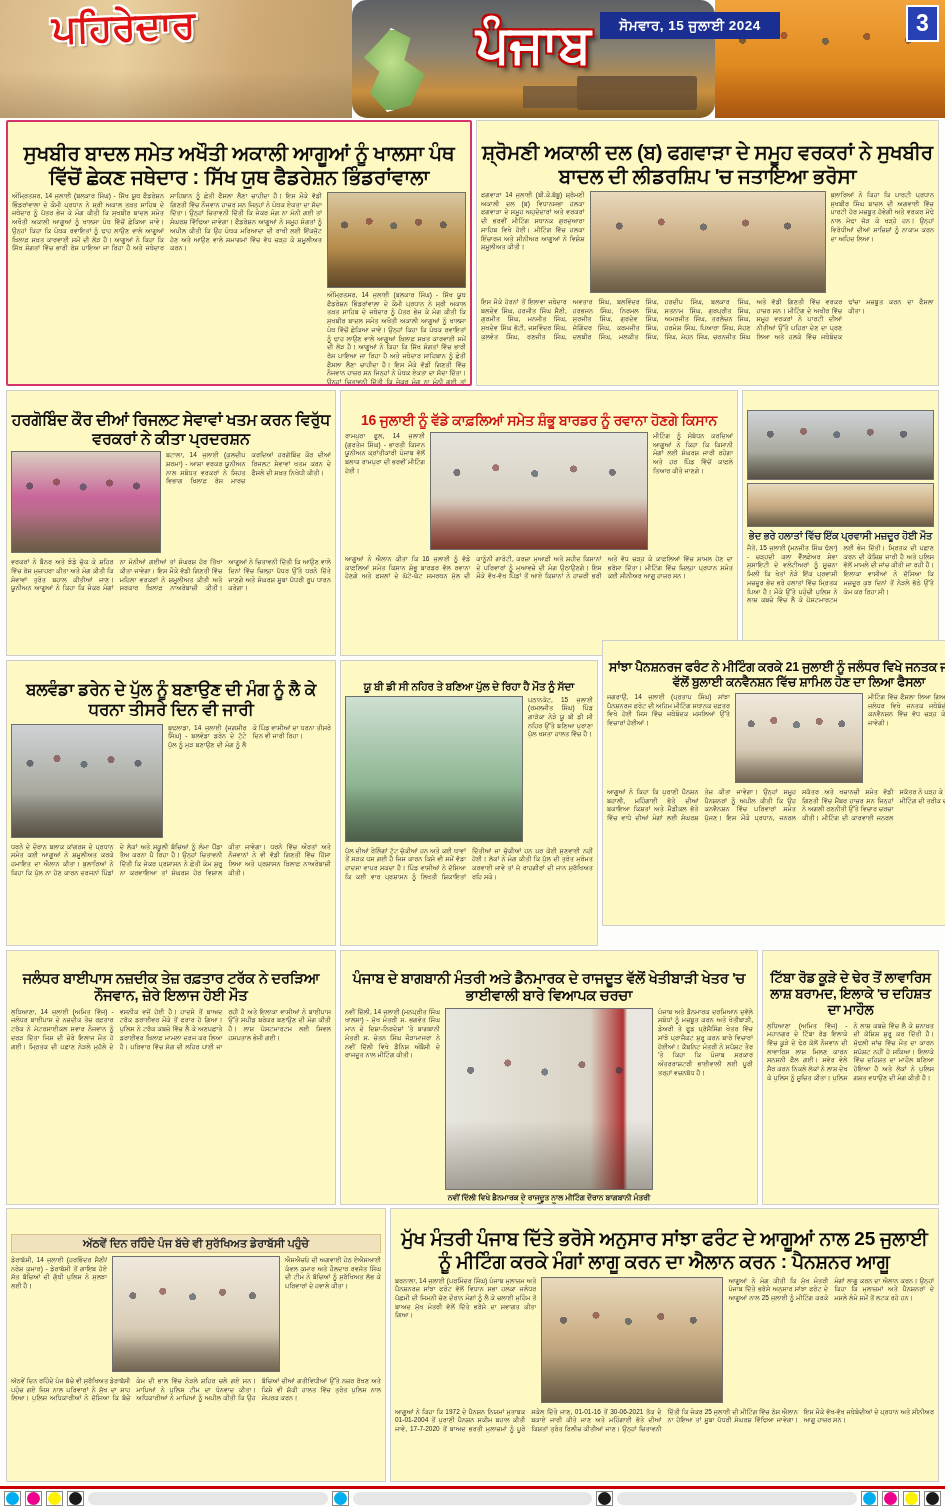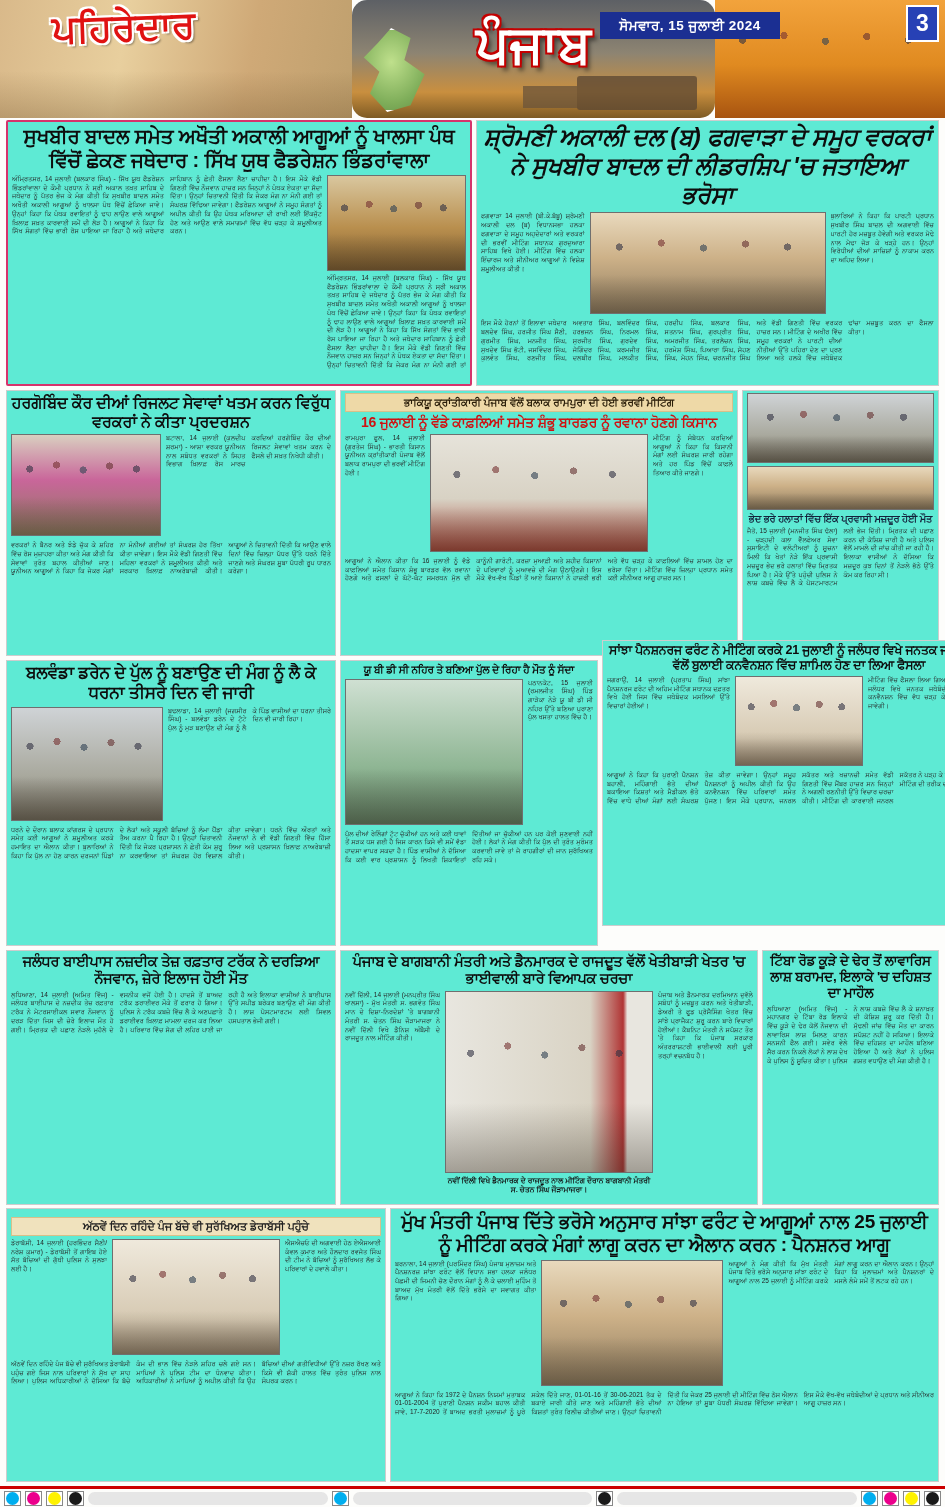--- a/index.html
+++ b/index.html
@@ -29,21 +29,21 @@
   .mh-right{position:absolute;left:715px;top:0;width:230px;height:118px;
            background:linear-gradient(180deg,#f2a33c 0%,#e08a20 55%,#a85410 100%);}
   .mh-right::before{content:"";position:absolute;inset:0;
            background:radial-gradient(circle 14px at 15% 40%,#8a4a12 60%,transparent 62%),
                       radial-gradient(circle 14px at 40% 35%,#9a5516 60%,transparent 62%),
                       radial-gradient(circle 14px at 65% 42%,#8a4a12 60%,transparent 62%),
                       radial-gradient(circle 14px at 88% 36%,#9a5516 60%,transparent 62%);opacity:.55;}
   .pageno-box{position:absolute;left:906px;top:5px;width:33px;height:37px;background:#2741b5;border:2px solid #fff;
            box-sizing:border-box;color:#fff;font-size:23px;font-weight:bold;display:flex;align-items:center;justify-content:center;}
   
-  .art{position:absolute;box-sizing:border-box;background:#5eead4;border:1px solid #cdcdcd;padding:2px 4px;overflow:hidden;}
+  .art{position:absolute;box-sizing:border-box;background:#fef9c3;border:1px solid #cdcdcd;padding:19px 4px;overflow:hidden;}
   .art.pink{border:2px solid #d6336c;border-radius:2px;}
   .hl{font-weight:bold;color:#0d0d0d;text-align:center;line-height:1.2;letter-spacing:-.2px;overflow:hidden;}
   .hl.red{color:#cf1212;}
   .hl.navy{color:#14233c;}
   .kicker{background:#eed9a7;border:1px solid #d8c08a;font-weight:bold;text-align:center;color:#2a1d08;overflow:hidden;}
   .bd{font-size:6.5px;line-height:1.34;text-align:justify;color:#232323;overflow:hidden;}
   .row{display:flex;gap:5px;align-items:flex-start;}
   .grow{flex:1;min-width:0;}
   .photo{border:1px solid #6f6f6f;box-sizing:border-box;position:relative;flex-shrink:0;overflow:hidden;}
   .photo::after{content:"";position:absolute;left:0;right:0;bottom:0;height:38%;
@@ -99,40 +99,39 @@
     <div class="row" style="margin-top:3px;height:196px;">
       <div class="bd grow c2" style="height:196px;flex:2.9;">ਅੰਮ੍ਰਿਤਸਰ, 14 ਜੁਲਾਈ (ਬਲਕਾਰ ਸਿੰਘ) - ਸਿੱਖ ਯੂਥ ਫੈਡਰੇਸ਼ਨ ਭਿੰਡਰਾਂਵਾਲਾ ਦੇ ਕੌਮੀ ਪ੍ਰਧਾਨ ਨੇ ਸ੍ਰੀ ਅਕਾਲ ਤਖ਼ਤ ਸਾਹਿਬ ਦੇ ਜਥੇਦਾਰ ਨੂੰ ਪੱਤਰ ਭੇਜ ਕੇ ਮੰਗ ਕੀਤੀ ਕਿ ਸੁਖਬੀਰ ਬਾਦਲ ਸਮੇਤ ਅਖੌਤੀ ਅਕਾਲੀ ਆਗੂਆਂ ਨੂੰ ਖਾਲਸਾ ਪੰਥ ਵਿੱਚੋਂ ਛੇਕਿਆ ਜਾਵੇ। ਉਨ੍ਹਾਂ ਕਿਹਾ ਕਿ ਪੰਥਕ ਰਵਾਇਤਾਂ ਨੂੰ ਢਾਹ ਲਾਉਣ ਵਾਲੇ ਆਗੂਆਂ ਖ਼ਿਲਾਫ਼ ਸਖ਼ਤ ਕਾਰਵਾਈ ਸਮੇਂ ਦੀ ਲੋੜ ਹੈ। ਆਗੂਆਂ ਨੇ ਕਿਹਾ ਕਿ ਸਿੱਖ ਸੰਗਤਾਂ ਵਿੱਚ ਭਾਰੀ ਰੋਸ ਪਾਇਆ ਜਾ ਰਿਹਾ ਹੈ ਅਤੇ ਜਥੇਦਾਰ ਸਾਹਿਬਾਨ ਨੂੰ ਛੇਤੀ ਫੈਸਲਾ ਲੈਣਾ ਚਾਹੀਦਾ ਹੈ। ਇਸ ਮੌਕੇ ਵੱਡੀ ਗਿਣਤੀ ਵਿੱਚ ਨੌਜਵਾਨ ਹਾਜ਼ਰ ਸਨ ਜਿਨ੍ਹਾਂ ਨੇ ਪੰਥਕ ਏਕਤਾ ਦਾ ਸੱਦਾ ਦਿੱਤਾ। ਉਨ੍ਹਾਂ ਚਿਤਾਵਨੀ ਦਿੱਤੀ ਕਿ ਜੇਕਰ ਮੰਗ ਨਾ ਮੰਨੀ ਗਈ ਤਾਂ ਸੰਘਰਸ਼ ਵਿੱਢਿਆ ਜਾਵੇਗਾ। ਫੈਡਰੇਸ਼ਨ ਆਗੂਆਂ ਨੇ ਸਮੂਹ ਸੰਗਤਾਂ ਨੂੰ ਅਪੀਲ ਕੀਤੀ ਕਿ ਉਹ ਪੰਥਕ ਮਰਿਆਦਾ ਦੀ ਰਾਖੀ ਲਈ ਇੱਕਜੁੱਟ ਹੋਣ ਅਤੇ ਆਉਣ ਵਾਲੇ ਸਮਾਗਮਾਂ ਵਿੱਚ ਵੱਧ ਚੜ੍ਹ ਕੇ ਸ਼ਮੂਲੀਅਤ ਕਰਨ।</div>
       <div style="flex:1.3;display:flex;flex-direction:column;gap:3px;">
         <div class="photo ph-speaker heads" style="width:100%;height:96px;"></div>
         <div class="bd" style="height:96px;">ਅੰਮ੍ਰਿਤਸਰ, 14 ਜੁਲਾਈ (ਬਲਕਾਰ ਸਿੰਘ) - ਸਿੱਖ ਯੂਥ ਫੈਡਰੇਸ਼ਨ ਭਿੰਡਰਾਂਵਾਲਾ ਦੇ ਕੌਮੀ ਪ੍ਰਧਾਨ ਨੇ ਸ੍ਰੀ ਅਕਾਲ ਤਖ਼ਤ ਸਾਹਿਬ ਦੇ ਜਥੇਦਾਰ ਨੂੰ ਪੱਤਰ ਭੇਜ ਕੇ ਮੰਗ ਕੀਤੀ ਕਿ ਸੁਖਬੀਰ ਬਾਦਲ ਸਮੇਤ ਅਖੌਤੀ ਅਕਾਲੀ ਆਗੂਆਂ ਨੂੰ ਖਾਲਸਾ ਪੰਥ ਵਿੱਚੋਂ ਛੇਕਿਆ ਜਾਵੇ। ਉਨ੍ਹਾਂ ਕਿਹਾ ਕਿ ਪੰਥਕ ਰਵਾਇਤਾਂ ਨੂੰ ਢਾਹ ਲਾਉਣ ਵਾਲੇ ਆਗੂਆਂ ਖ਼ਿਲਾਫ਼ ਸਖ਼ਤ ਕਾਰਵਾਈ ਸਮੇਂ ਦੀ ਲੋੜ ਹੈ। ਆਗੂਆਂ ਨੇ ਕਿਹਾ ਕਿ ਸਿੱਖ ਸੰਗਤਾਂ ਵਿੱਚ ਭਾਰੀ ਰੋਸ ਪਾਇਆ ਜਾ ਰਿਹਾ ਹੈ ਅਤੇ ਜਥੇਦਾਰ ਸਾਹਿਬਾਨ ਨੂੰ ਛੇਤੀ ਫੈਸਲਾ ਲੈਣਾ ਚਾਹੀਦਾ ਹੈ। ਇਸ ਮੌਕੇ ਵੱਡੀ ਗਿਣਤੀ ਵਿੱਚ ਨੌਜਵਾਨ ਹਾਜ਼ਰ ਸਨ ਜਿਨ੍ਹਾਂ ਨੇ ਪੰਥਕ ਏਕਤਾ ਦਾ ਸੱਦਾ ਦਿੱਤਾ। ਉਨ੍ਹਾਂ ਚਿਤਾਵਨੀ ਦਿੱਤੀ ਕਿ ਜੇਕਰ ਮੰਗ ਨਾ ਮੰਨੀ ਗਈ ਤਾਂ ਸੰਘਰਸ਼ ਵਿੱਢਿਆ ਜਾਵੇਗਾ। ਫੈਡਰੇਸ਼ਨ ਆਗੂਆਂ ਨੇ ਸਮੂਹ ਸੰਗਤਾਂ ਨੂੰ ਅਪੀਲ ਕੀਤੀ ਕਿ ਉਹ ਪੰਥਕ ਮਰਿਆਦਾ ਦੀ ਰਾਖੀ ਲਈ ਇੱਕਜੁੱਟ ਹੋਣ ਅਤੇ ਆਉਣ ਵਾਲੇ ਸਮਾਗਮਾਂ ਵਿੱਚ ਵੱਧ ਚੜ੍ਹ ਕੇ ਸ਼ਮੂਲੀਅਤ ਕਰਨ।</div>
       </div>
     </div>
   </div>
 
   <div class="art" style="left:476px;top:120px;width:463px;height:266px;">
-    <div class="hl" style="font-size:24px;font-style:italic;">ਸ਼੍ਰੋਮਣੀ ਅਕਾਲੀ ਦਲ (ਬ) ਫਗਵਾੜਾ ਦੇ ਸਮੂਹ ਵਰਕਰਾਂ ਨੇ ਸੁਖਬੀਰ ਬਾਦਲ ਦੀ ਲੀਡਰਸ਼ਿਪ 'ਚ ਜਤਾਇਆ ਭਰੋਸਾ</div>
+    <div class="hl" style="font-size:20px;">ਸ਼੍ਰੋਮਣੀ ਅਕਾਲੀ ਦਲ (ਬ) ਫਗਵਾੜਾ ਦੇ ਸਮੂਹ ਵਰਕਰਾਂ ਨੇ ਸੁਖਬੀਰ ਬਾਦਲ ਦੀ ਲੀਡਰਸ਼ਿਪ 'ਚ ਜਤਾਇਆ ਭਰੋਸਾ</div>
     <div class="row" style="margin-top:3px;height:104px;">
       <div class="bd grow" style="height:104px;flex:1;">ਫਗਵਾੜਾ 14 ਜੁਲਾਈ (ਬੀ.ਕੇ.ਬੱਬੂ) ਸ਼੍ਰੋਮਣੀ ਅਕਾਲੀ ਦਲ (ਬ) ਵਿਧਾਨਸਭਾ ਹਲਕਾ ਫਗਵਾੜਾ ਦੇ ਸਮੂਹ ਅਹੁਦੇਦਾਰਾਂ ਅਤੇ ਵਰਕਰਾਂ ਦੀ ਭਰਵੀਂ ਮੀਟਿੰਗ ਸਥਾਨਕ ਗੁਰਦੁਆਰਾ ਸਾਹਿਬ ਵਿਖੇ ਹੋਈ। ਮੀਟਿੰਗ ਵਿੱਚ ਹਲਕਾ ਇੰਚਾਰਜ ਅਤੇ ਸੀਨੀਅਰ ਆਗੂਆਂ ਨੇ ਵਿਸ਼ੇਸ਼ ਸ਼ਮੂਲੀਅਤ ਕੀਤੀ।</div>
       <div class="photo ph-warm heads" style="width:236px;height:102px;"></div>
       <div class="bd grow" style="height:104px;flex:1;">ਬੁਲਾਰਿਆਂ ਨੇ ਕਿਹਾ ਕਿ ਪਾਰਟੀ ਪ੍ਰਧਾਨ ਸੁਖਬੀਰ ਸਿੰਘ ਬਾਦਲ ਦੀ ਅਗਵਾਈ ਵਿੱਚ ਪਾਰਟੀ ਹੋਰ ਮਜ਼ਬੂਤ ਹੋਵੇਗੀ ਅਤੇ ਵਰਕਰ ਮੋਢੇ ਨਾਲ ਮੋਢਾ ਜੋੜ ਕੇ ਖੜ੍ਹੇ ਹਨ। ਉਨ੍ਹਾਂ ਵਿਰੋਧੀਆਂ ਦੀਆਂ ਸਾਜ਼ਿਸ਼ਾਂ ਨੂੰ ਨਾਕਾਮ ਕਰਨ ਦਾ ਅਹਿਦ ਲਿਆ।</div>
     </div>
     <div class="bd c5" style="margin-top:3px;height:98px;">ਇਸ ਮੌਕੇ ਹੋਰਨਾਂ ਤੋਂ ਇਲਾਵਾ ਜਥੇਦਾਰ ਬਲਦੇਵ ਸਿੰਘ, ਹਰਜੀਤ ਸਿੰਘ ਸੈਣੀ, ਗੁਰਮੀਤ ਸਿੰਘ, ਮਨਜੀਤ ਸਿੰਘ, ਸੁਖਦੇਵ ਸਿੰਘ ਭੱਟੀ, ਜਸਵਿੰਦਰ ਸਿੰਘ, ਕੁਲਵੰਤ ਸਿੰਘ, ਰਣਜੀਤ ਸਿੰਘ, ਅਵਤਾਰ ਸਿੰਘ, ਬਲਵਿੰਦਰ ਸਿੰਘ, ਹਰਭਜਨ ਸਿੰਘ, ਨਿਰਮਲ ਸਿੰਘ, ਸੁਰਜੀਤ ਸਿੰਘ, ਗੁਰਦੇਵ ਸਿੰਘ, ਜੋਗਿੰਦਰ ਸਿੰਘ, ਕਰਮਜੀਤ ਸਿੰਘ, ਦਲਬੀਰ ਸਿੰਘ, ਮਲਕੀਤ ਸਿੰਘ, ਹਰਦੀਪ ਸਿੰਘ, ਬਲਕਾਰ ਸਿੰਘ, ਸਤਨਾਮ ਸਿੰਘ, ਗੁਰਪ੍ਰੀਤ ਸਿੰਘ, ਅਮਰਜੀਤ ਸਿੰਘ, ਤਰਲੋਚਨ ਸਿੰਘ, ਹਰਮੇਸ਼ ਸਿੰਘ, ਪਿਆਰਾ ਸਿੰਘ, ਸੋਹਣ ਸਿੰਘ, ਮੋਹਨ ਸਿੰਘ, ਚਰਨਜੀਤ ਸਿੰਘ ਅਤੇ ਵੱਡੀ ਗਿਣਤੀ ਵਿੱਚ ਵਰਕਰ ਹਾਜ਼ਰ ਸਨ। ਮੀਟਿੰਗ ਦੇ ਅਖੀਰ ਵਿੱਚ ਸਮੂਹ ਵਰਕਰਾਂ ਨੇ ਪਾਰਟੀ ਦੀਆਂ ਨੀਤੀਆਂ ਉੱਤੇ ਪਹਿਰਾ ਦੇਣ ਦਾ ਪ੍ਰਣ ਲਿਆ ਅਤੇ ਹਲਕੇ ਵਿੱਚ ਜਥੇਬੰਦਕ ਢਾਂਚਾ ਮਜ਼ਬੂਤ ਕਰਨ ਦਾ ਫੈਸਲਾ ਕੀਤਾ।</div>
   </div>
 
   <div class="art" style="left:6px;top:390px;width:330px;height:266px;">
     <div class="hl" style="font-size:16px;">ਹਰਗੋਬਿੰਦ ਕੌਰ ਦੀਆਂ ਰਿਜਲਟ ਸੇਵਾਵਾਂ ਖਤਮ ਕਰਨ ਵਿਰੁੱਧ ਵਰਕਰਾਂ ਨੇ ਕੀਤਾ ਪ੍ਰਦਰਸ਼ਨ</div>
     <div class="row" style="margin-top:3px;height:104px;">
       <div class="photo ph-banner heads" style="width:150px;height:102px;"></div>
       <div class="bd grow c2" style="height:104px;">ਬਟਾਲਾ, 14 ਜੁਲਾਈ (ਕੁਲਦੀਪ ਸ਼ਰਮਾ) - ਆਸ਼ਾ ਵਰਕਰ ਯੂਨੀਅਨ ਨਾਲ ਸਬੰਧਤ ਵਰਕਰਾਂ ਨੇ ਸਿਹਤ ਵਿਭਾਗ ਖ਼ਿਲਾਫ਼ ਰੋਸ ਮਾਰਚ ਕਰਦਿਆਂ ਹਰਗੋਬਿੰਦ ਕੌਰ ਦੀਆਂ ਰਿਜਲਟ ਸੇਵਾਵਾਂ ਖਤਮ ਕਰਨ ਦੇ ਫੈਸਲੇ ਦੀ ਸਖ਼ਤ ਨਿਖੇਧੀ ਕੀਤੀ।</div>
     </div>
     <div class="bd c3" style="margin-top:3px;height:110px;">ਵਰਕਰਾਂ ਨੇ ਬੈਨਰ ਅਤੇ ਝੰਡੇ ਚੁੱਕ ਕੇ ਸ਼ਹਿਰ ਵਿੱਚ ਰੋਸ ਮੁਜ਼ਾਹਰਾ ਕੀਤਾ ਅਤੇ ਮੰਗ ਕੀਤੀ ਕਿ ਸੇਵਾਵਾਂ ਤੁਰੰਤ ਬਹਾਲ ਕੀਤੀਆਂ ਜਾਣ। ਯੂਨੀਅਨ ਆਗੂਆਂ ਨੇ ਕਿਹਾ ਕਿ ਜੇਕਰ ਮੰਗਾਂ ਨਾ ਮੰਨੀਆਂ ਗਈਆਂ ਤਾਂ ਸੰਘਰਸ਼ ਹੋਰ ਤਿੱਖਾ ਕੀਤਾ ਜਾਵੇਗਾ। ਇਸ ਮੌਕੇ ਵੱਡੀ ਗਿਣਤੀ ਵਿੱਚ ਮਹਿਲਾ ਵਰਕਰਾਂ ਨੇ ਸ਼ਮੂਲੀਅਤ ਕੀਤੀ ਅਤੇ ਸਰਕਾਰ ਖ਼ਿਲਾਫ਼ ਨਾਅਰੇਬਾਜ਼ੀ ਕੀਤੀ। ਆਗੂਆਂ ਨੇ ਚਿਤਾਵਨੀ ਦਿੱਤੀ ਕਿ ਆਉਣ ਵਾਲੇ ਦਿਨਾਂ ਵਿੱਚ ਜ਼ਿਲ੍ਹਾ ਪੱਧਰ ਉੱਤੇ ਧਰਨੇ ਦਿੱਤੇ ਜਾਣਗੇ ਅਤੇ ਸੰਘਰਸ਼ ਸੂਬਾ ਪੱਧਰੀ ਰੂਪ ਧਾਰਨ ਕਰੇਗਾ।</div>
   </div>
 
   <div class="art" style="left:340px;top:390px;width:398px;height:266px;">
-    <div class="kicker" style="font-size:10.5px;padding:2px 0;">ਭਾਕਿਯੂ ਕ੍ਰਾਂਤੀਕਾਰੀ ਪੰਜਾਬ ਵੱਲੋਂ ਬਲਾਕ ਰਾਮਪੁਰਾ ਦੀ ਹੋਈ ਭਰਵੀਂ ਮੀਟਿੰਗ</div>
     <div class="hl red" style="font-size:14px;margin-top:2px;">16 ਜੁਲਾਈ ਨੂੰ ਵੱਡੇ ਕਾਫ਼ਲਿਆਂ ਸਮੇਤ ਸ਼ੰਭੂ ਬਾਰਡਰ ਨੂੰ ਰਵਾਨਾ ਹੋਣਗੇ ਕਿਸਾਨ</div>
     <div class="row" style="margin-top:3px;height:120px;">
       <div class="bd grow" style="height:120px;flex:1;">ਰਾਮਪੁਰਾ ਫੂਲ, 14 ਜੁਲਾਈ (ਗੁਰਤੇਜ ਸਿੰਘ) - ਭਾਰਤੀ ਕਿਸਾਨ ਯੂਨੀਅਨ ਕ੍ਰਾਂਤੀਕਾਰੀ ਪੰਜਾਬ ਵੱਲੋਂ ਬਲਾਕ ਰਾਮਪੁਰਾ ਦੀ ਭਰਵੀਂ ਮੀਟਿੰਗ ਹੋਈ।</div>
       <div class="photo ph-hall heads" style="width:218px;height:118px;"></div>
       <div class="bd grow" style="height:120px;flex:1;">ਮੀਟਿੰਗ ਨੂੰ ਸੰਬੋਧਨ ਕਰਦਿਆਂ ਆਗੂਆਂ ਨੇ ਕਿਹਾ ਕਿ ਕਿਸਾਨੀ ਮੰਗਾਂ ਲਈ ਸੰਘਰਸ਼ ਜਾਰੀ ਰਹੇਗਾ ਅਤੇ ਹਰ ਪਿੰਡ ਵਿੱਚੋਂ ਕਾਫ਼ਲੇ ਤਿਆਰ ਕੀਤੇ ਜਾਣਗੇ।</div>
     </div>
     <div class="bd c3" style="margin-top:3px;height:92px;">ਆਗੂਆਂ ਨੇ ਐਲਾਨ ਕੀਤਾ ਕਿ 16 ਜੁਲਾਈ ਨੂੰ ਵੱਡੇ ਕਾਫ਼ਲਿਆਂ ਸਮੇਤ ਕਿਸਾਨ ਸ਼ੰਭੂ ਬਾਰਡਰ ਵੱਲ ਰਵਾਨਾ ਹੋਣਗੇ ਅਤੇ ਫਸਲਾਂ ਦੇ ਘੱਟੋ-ਘੱਟ ਸਮਰਥਨ ਮੁੱਲ ਦੀ ਕਾਨੂੰਨੀ ਗਾਰੰਟੀ, ਕਰਜ਼ਾ ਮੁਆਫ਼ੀ ਅਤੇ ਸ਼ਹੀਦ ਕਿਸਾਨਾਂ ਦੇ ਪਰਿਵਾਰਾਂ ਨੂੰ ਮੁਆਵਜ਼ੇ ਦੀ ਮੰਗ ਉਠਾਉਣਗੇ। ਇਸ ਮੌਕੇ ਵੱਖ-ਵੱਖ ਪਿੰਡਾਂ ਤੋਂ ਆਏ ਕਿਸਾਨਾਂ ਨੇ ਹਾਜ਼ਰੀ ਭਰੀ ਅਤੇ ਵੱਧ ਚੜ੍ਹ ਕੇ ਕਾਫ਼ਲਿਆਂ ਵਿੱਚ ਸ਼ਾਮਲ ਹੋਣ ਦਾ ਭਰੋਸਾ ਦਿੱਤਾ। ਮੀਟਿੰਗ ਵਿੱਚ ਜ਼ਿਲ੍ਹਾ ਪ੍ਰਧਾਨ ਸਮੇਤ ਕਈ ਸੀਨੀਅਰ ਆਗੂ ਹਾਜ਼ਰ ਸਨ।</div>
   </div>
 
   <div class="art" style="left:742px;top:390px;width:197px;height:266px;">

